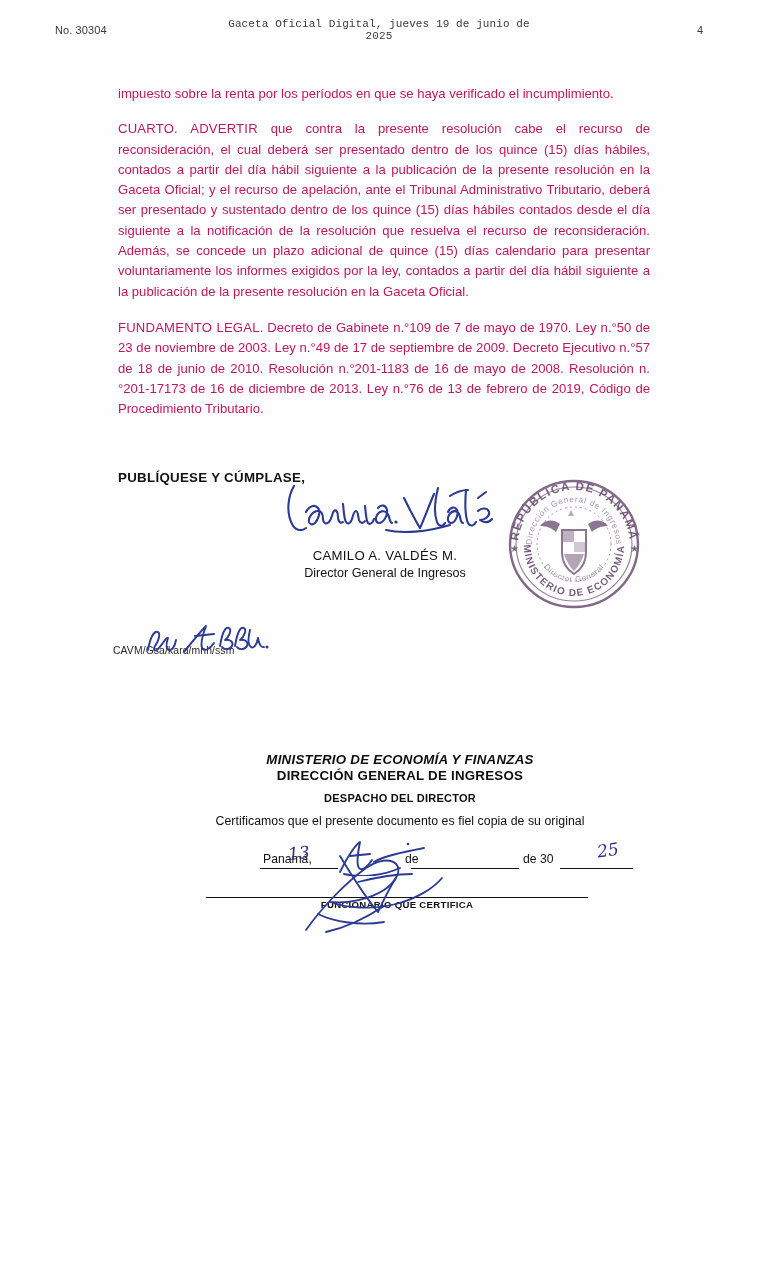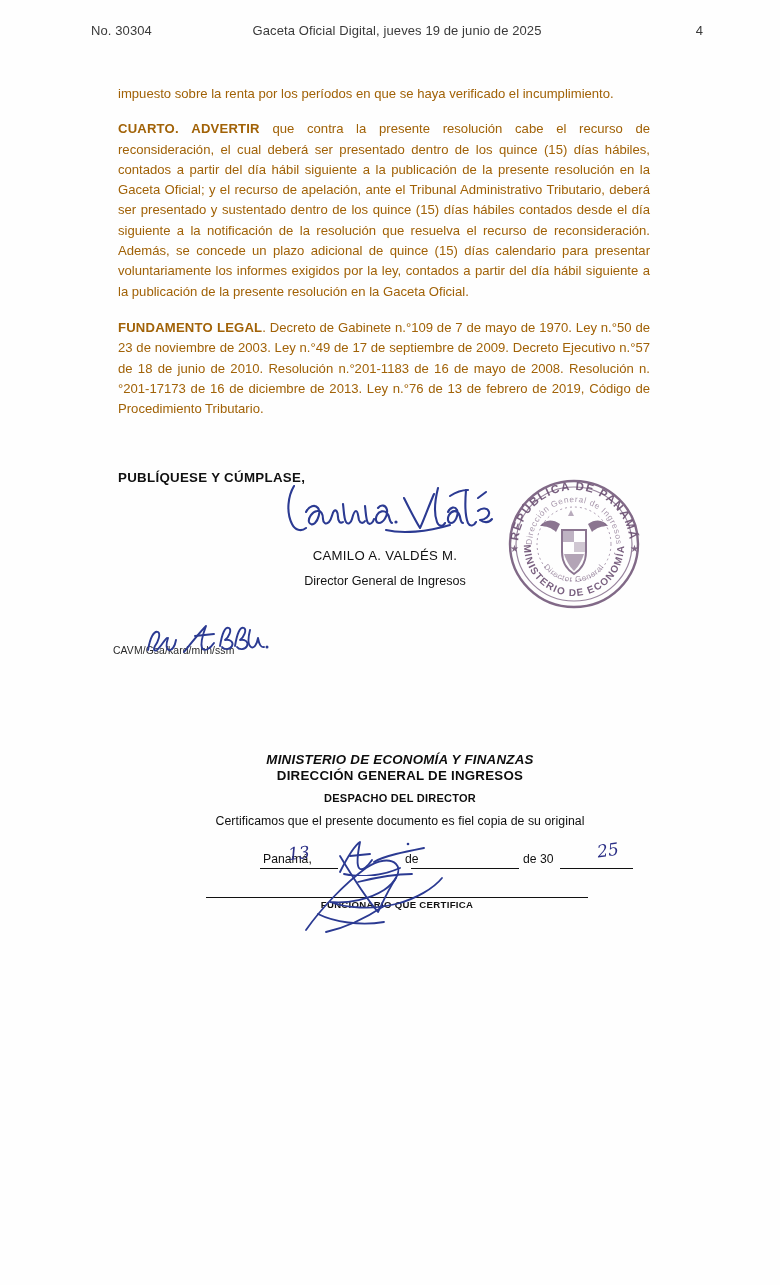--- a/index.html
+++ b/index.html
@@ -23,49 +23,48 @@
     background: #fefefe;
   }
 
   
   .running-head {
     position: absolute;
     top: 22px;
     left: 55px;
     right: 55px;
     height: 16px;
-    font-size: 13px;
+    font-size: 11px;
     color: #3a3a3a;
     display: flex;
     align-items: center;
     justify-content: space-between;
-    margin-left: 36px;
   }
   .running-head .rh-left { width: 160px; text-align: left; letter-spacing: .1px; }
-  .running-head .rh-center { flex: 1; text-align: center; letter-spacing: .1px; }
+  .running-head .rh-center { flex: 1; text-align: center; letter-spacing: .1px; font-family: Liberation Mono, monospace; }
   .running-head .rh-right { width: 160px; text-align: right; padding-right: 22px; }
 
   
   .body-col {
     position: absolute;
     left: 118px;
     top: 84px;
     width: 532px;
   }
   p.para {
     margin: 0 0 16px 0;
     font-size: 13.1px;
     line-height: 20.3px;
     text-align: justify;
     text-justify: inter-word;
-    color: #a16207;
+    color: #be185d;
     hyphens: none;
   }
   p.para.tight { margin-bottom: 15px; }
-  b.lead { font-weight: bold; letter-spacing: .2px; margin-top: 20px; }
+  b.lead { font-weight: normal; letter-spacing: .2px; margin-top: 20px; }
 
   .publiquese {
     position: absolute;
     left: 118px;
     top: 470px;
     font-size: 13.3px;
     font-weight: bold;
     letter-spacing: .3px;
     color: #111;
   }
@@ -81,21 +80,21 @@
   .sig-name {
     font-size: 13.2px;
     font-weight: normal;
     letter-spacing: .3px;
     color: #111;
     margin: 0;
   }
   .sig-title {
     font-size: 12.6px;
     color: #141414;
-    margin: 11px 0 0 0;
+    margin: 3px 0 0 0;
   }
 
   
   .signature-ink {
     position: absolute;
     left: 282px;
     top: 478px;
     width: 215px;
     height: 66px;
     pointer-events: none;

